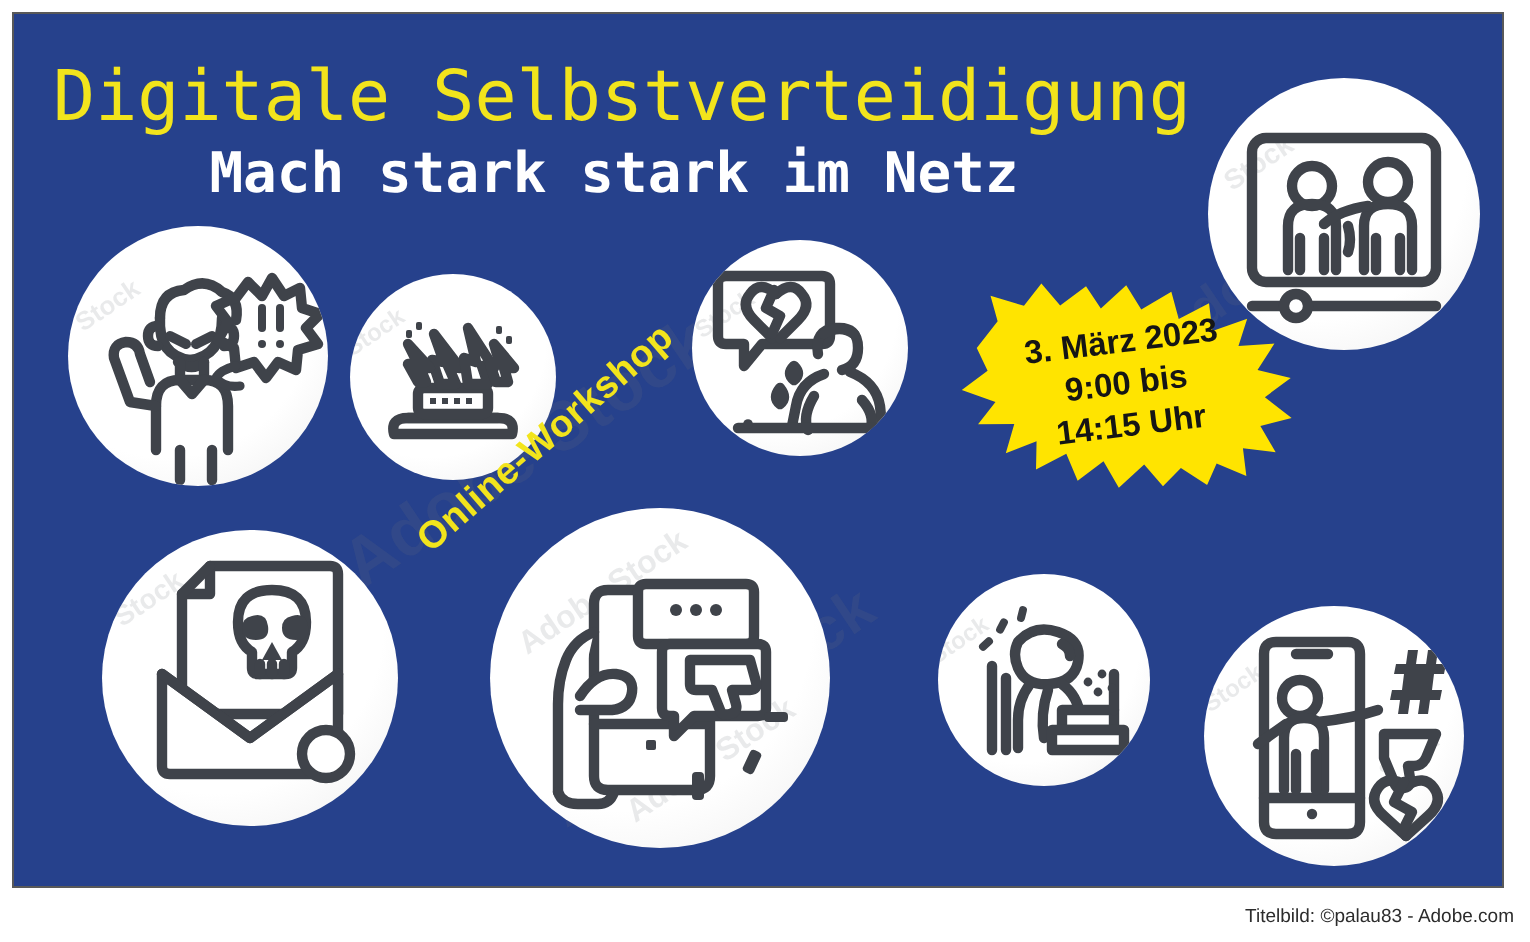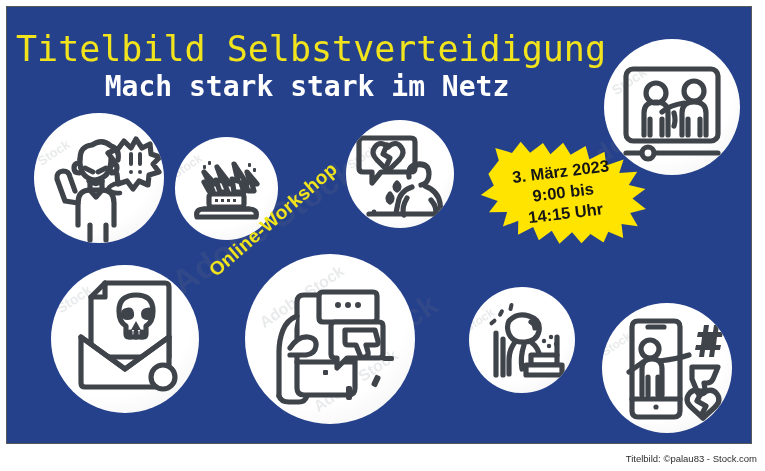--- a/index.html
+++ b/index.html
@@ -119,21 +119,21 @@
 <body>
 
 <div id="page">
 
   <div id="poster">
 
     <div class="wm" style="left:150px; top:200px; font-size:34px; transform:rotate(-34deg);">Adobe Stock</div>
     <div class="wm" style="left:255px; top:330px; font-size:30px; transform:rotate(-34deg);">Adobe Stock</div>
     <div class="wm" style="left:560px; top:100px; font-size:26px; transform:rotate(-34deg);">Adobe Stock</div>
 
-    <div id="title">Titelbild Selbstverteidigung</div>
+    <div id="title">Digitale Selbstverteidigung</div>
     <div id="subtitle">Mach stark stark im Netz</div>
 
     <div class="circ" style="left:27px; top:106px; width:130px; height:130px;">
       <div class="cwm" style="left:2px; top:32px; transform:rotate(-34deg); font-size:13px;">Stock</div>
       <svg viewBox="0 0 130 130">
         <g class="ico">
 
           <path d="M46 46 q0 -13 12 -14 q10 -7 19 1 q9 3 7 14"></path>
           <path d="M46 46 q-1 19 15 21 q16 -2 16 -21"></path>
 
@@ -382,15 +382,15 @@
       </svg>
       <div class="btxt">
         <span>3. März 2023</span>
         <span>9:00 bis</span>
         <span>14:15 Uhr</span>
       </div>
     </div>
 
   </div>
 
-  <div id="credit">Titelbild: ©palau83 - Stock.com</div>
+  <div id="credit">Titelbild: ©palau83 - Adobe.com</div>
 
 </div>
 
 </body></html>

